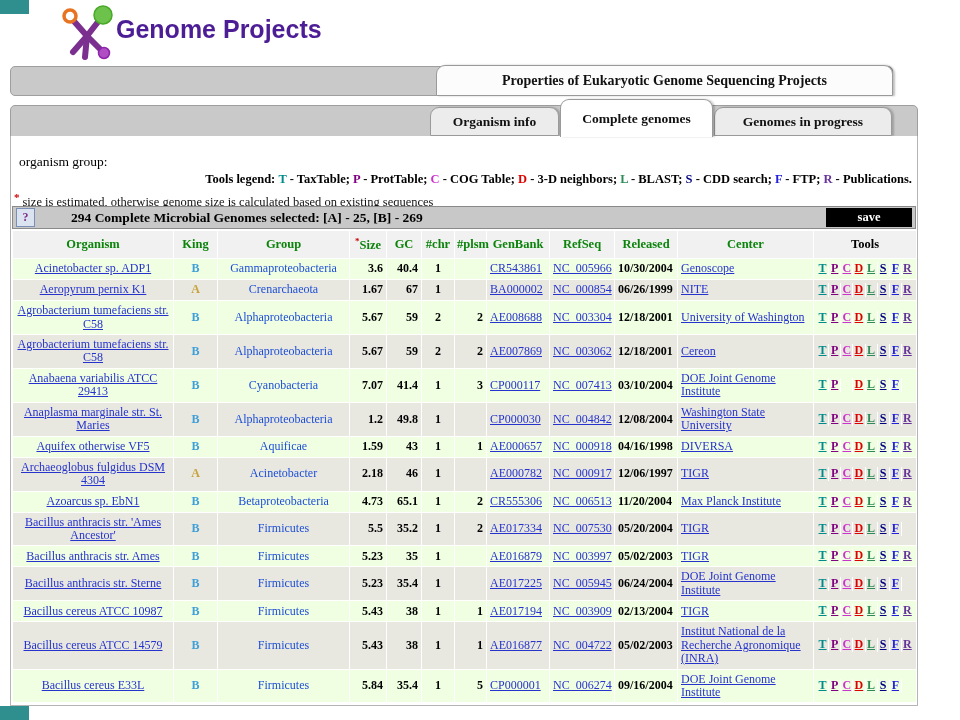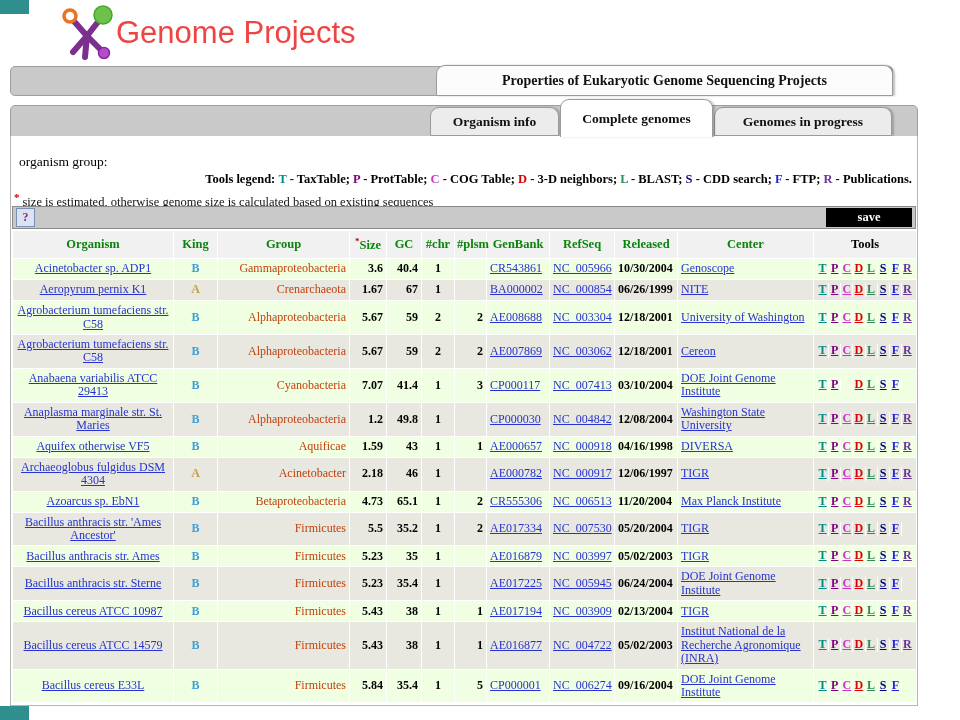--- a/index.html
+++ b/index.html
@@ -9,22 +9,22 @@
   }
   
   .corner{position:absolute;left:0;width:29px;height:14px;background:#2f8f8f;}
   .corner.top{top:0;}
   .corner.bottom{top:706px;}
 
   
   .logo{position:absolute;left:60px;top:5px;width:54px;height:56px;}
   .page-title{
     position:absolute;left:116px;top:15px;
-    font-family:"Liberation Sans",sans-serif;font-weight:normal;
-    font-size:31px;color:#ef4444;letter-spacing:0px;
+    font-family:"Liberation Sans",sans-serif;font-weight:bold;
+    font-size:25px;color:#4c1d95;letter-spacing:0px;
   }
 
   
   .band1{position:absolute;left:10px;top:66px;width:881px;height:28px;
     background:#c9c9c9;border:1px solid #9e9e9e;border-radius:5px;}
   .tab-properties{
     position:absolute;left:436px;top:65px;width:455px;height:29px;
     background:#fcfcfc;border:1px solid #9a9a9a;border-radius:9px 9px 0 0;
     text-align:center;line-height:29px;font-weight:bold;font-size:14px;color:#111;
     box-shadow:2px 0 2px rgba(0,0,0,0.25);
@@ -81,21 +81,21 @@
     padding:5px 2px;border:1px solid #ffffff;text-align:center;
   }
   table.genomes th.dark{color:#000;}
   .hdr-star{color:#cc0000;font-size:9px;vertical-align:super;}
   table.genomes td{border:1px solid #ffffff;padding:3px 3px;vertical-align:middle;line-height:1.12;}
   tr.odd td{background:#f0ffe1;}
   tr.even td{background:#e8e8e0;}
   a.lnk{color:#2633cc;text-decoration:underline;cursor:pointer;}
   .col-org{text-align:center;}
   .col-king{text-align:center;font-weight:bold;}
-  .col-group{text-align:right;color:#c2410c;}
+  .col-group{text-align:center;color:#1d4ed8;}
   .col-size,.col-gc,.col-plsm{text-align:right;font-weight:bold;color:#000;padding-right:6px;}
   .col-chr{text-align:center;font-weight:bold;color:#000;}
   .col-gb,.col-rs{text-align:left;white-space:nowrap;}
   .col-rel{text-align:left;font-weight:bold;color:#000;white-space:nowrap;}
   .col-center{text-align:left;}
   .col-tools{padding:0;}
   .tools-flex{display:flex;width:100%;}
   .tool-slot{flex:1;text-align:center;border-left:1px solid #ffffff;font-weight:bold;min-height:14px;}
   .tool-slot:first-child{border-left:none;}
   .tool-slot a{text-decoration:underline;cursor:pointer;font-weight:bold;}
@@ -132,20 +132,21 @@
   <span class="filter-label">organism group:</span>
 
   <div class="legend"><span>Tools legend:</span><span>&nbsp;</span><span style="color: rgb(0, 139, 139);">T</span><span> - TaxTable; </span><span style="color: rgb(128, 0, 128);">P</span><span> - ProtTable; </span><span style="color: rgb(204, 51, 204);">C</span><span> - COG Table; </span><span style="color: rgb(221, 0, 0);">D</span><span> - 3-D neighbors; </span><span style="color: rgb(46, 139, 87);">L</span><span> - BLAST; </span><span style="color: rgb(0, 0, 128);">S</span><span> - CDD search; </span><span style="color: rgb(34, 34, 221);">F</span><span> - FTP; </span><span style="color: rgb(102, 51, 153);">R</span><span> - Publications.</span></div>
 
   <div class="footnote">
     <span class="star">*</span><span>size is estimated, otherwise genome size is calculated based on existing sequences</span>
   </div>
 
   <div class="selbar">
     <span class="help-btn">?</span>
+    <span class="seltext">294 Complete Microbial Genomes selected: [A] - 25, [B] - 269</span>
     <span class="save-btn">save</span>
   </div>
 
   <table class="genomes">
     <colgroup>
       <col style="width:161px">
         <col style="width:44px">
         <col style="width:132px">
       <col style="width:37px">
         <col style="width:35px">

